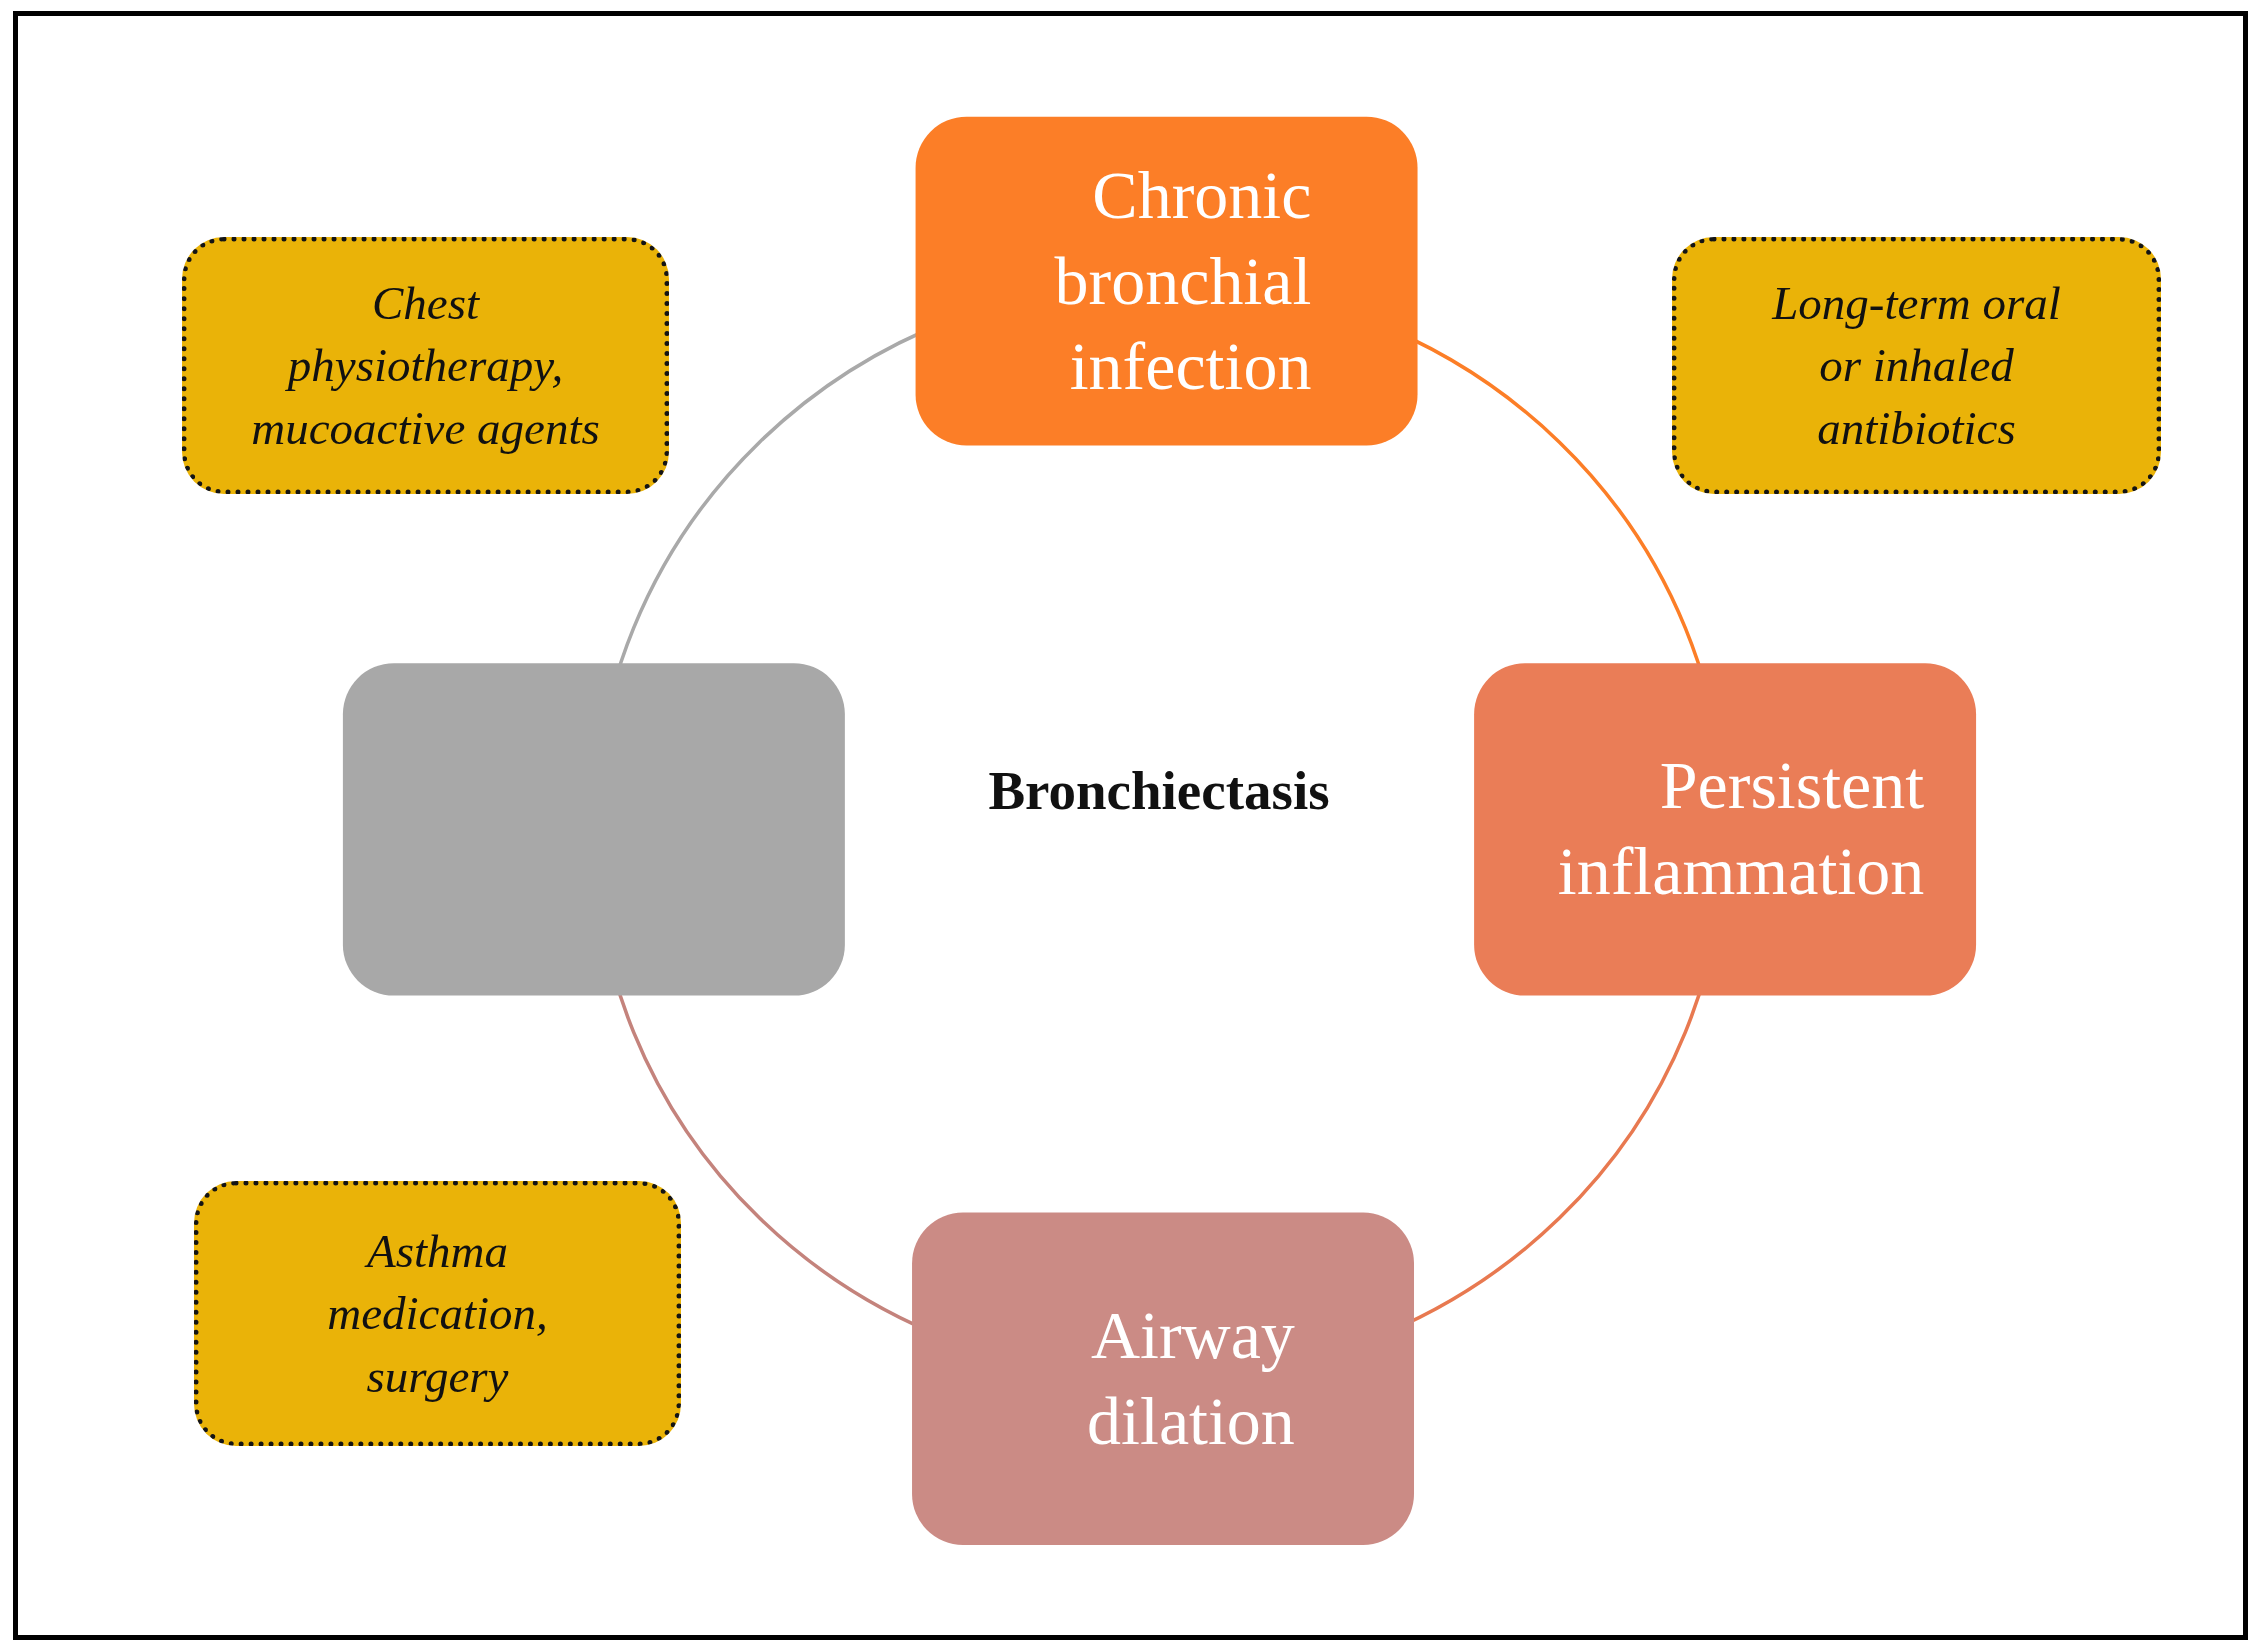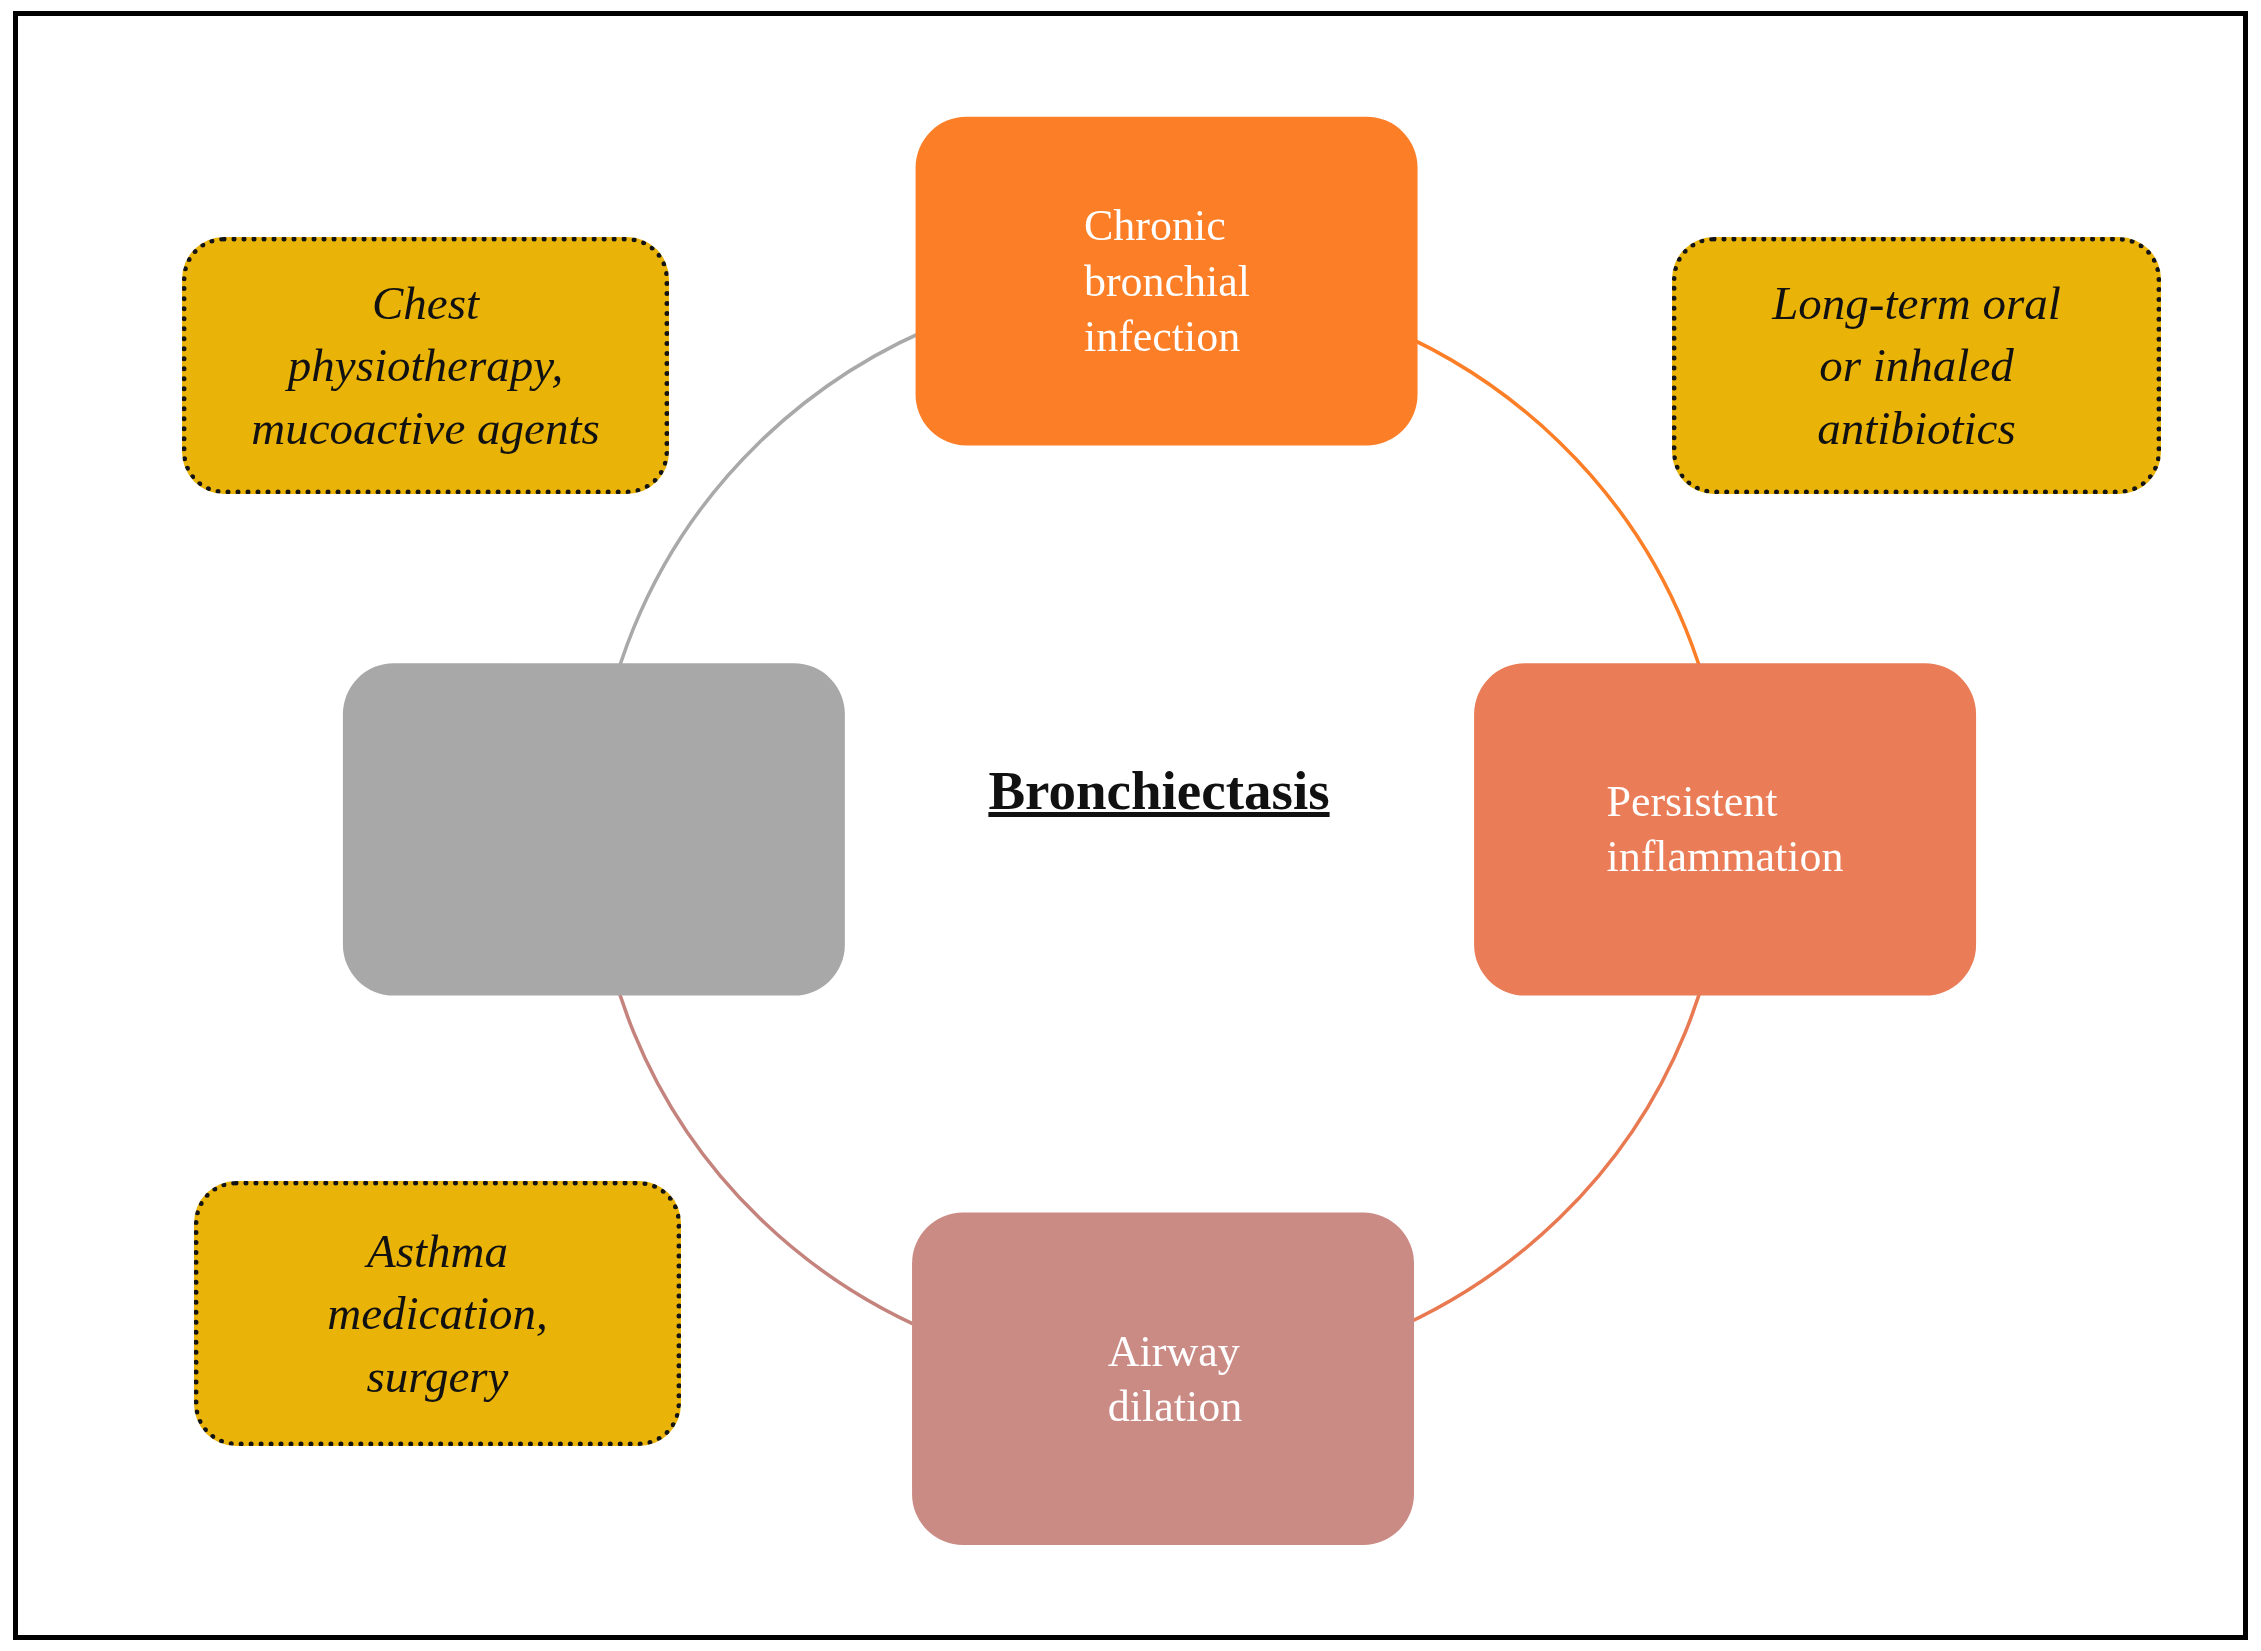--- a/index.html
+++ b/index.html
@@ -28,45 +28,45 @@
     left: 0;
     top: 0;
     width: 2261px;
     height: 1651px;
   }
   .node-label {
     position: absolute;
     display: flex;
     align-items: center;
     justify-content: center;
-    text-align: left;
+    text-align: right;
     white-space: pre-line;
     color: #ffffff;
-    font-size: 44px;
+    font-size: 68px;
     line-height: 1.26;
+    padding-left: 16px;
   }
   .node-top    { left: 916px; top: 117px;  width: 502px; height: 329px; }
   .node-right  { left: 1474px; top: 663px;  width: 502px; height: 332px; font-family: Liberation Serif, serif; }
   .node-bottom { left: 872px; top: 1213px; width: 606px; height: 332px; }
   .node-left   { left: 343px;  top: 663px;  width: 502px; height: 332px; }
 
   .center-label {
     position: absolute;
     left: 841px;
     top: 751px;
     width: 636px;
     height: 78px;
     display: flex;
     align-items: center;
     justify-content: center;
     font-size: 55px;
     font-weight: bold;
     color: #111111;
     text-align: center;
-    text-decoration: underline;
   }
 
   .treatment {
     position: absolute;
     border: 5px dotted #141414;
     border-radius: 42px;
     display: flex;
     align-items: center;
     justify-content: center;
     text-align: center;

